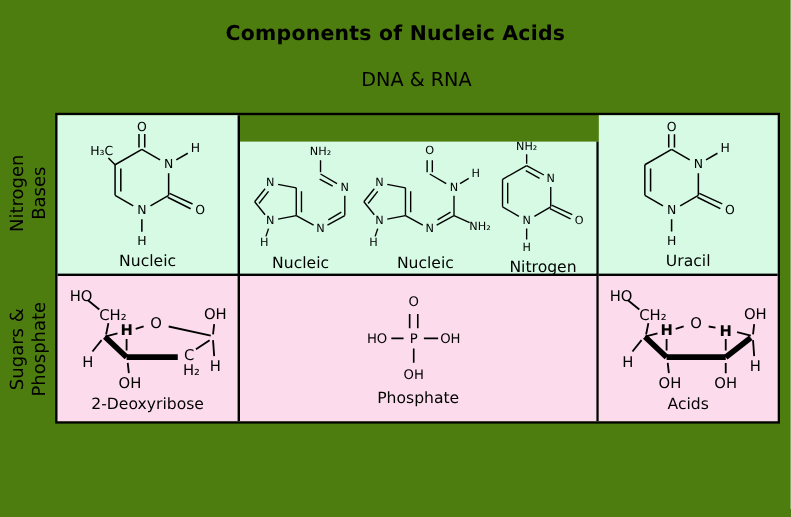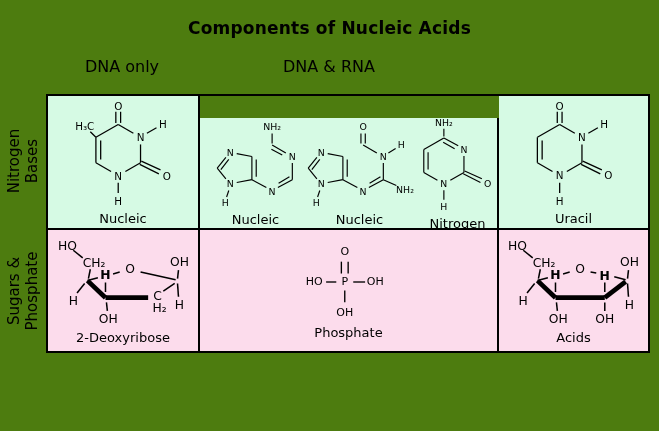--- a/index.html
+++ b/index.html
@@ -16,35 +16,34 @@
   .grid{
     position:absolute;left:46px;top:94px;width:604px;height:259px;
     display:grid;grid-template-columns:152px 299px 1fr;grid-template-rows:134px 1fr;
     border:2px solid #000;
   }
   .cell{display:flex;align-items:center;justify-content:center;}
   .cell.b-r{border-right:2px solid #000;}
   .cell.b-b{border-bottom:2px solid #000;}
   .cell.green{background:#d6fae4;}
   .cell.pink{background:#fcdcec;}
-  .cell.spread{justify-content:flex-end;margin-top:22px;}
+  .cell.spread{justify-content:center;margin-top:22px;}
   .mol{display:flex;flex-direction:column;align-items:center;}
   .mlabel{font-size:13px;margin-top:2px;white-space:nowrap;}
   .molsvg{line-height:0;}
   .molsvg text{font-family:"DejaVu Sans","Liberation Sans",sans-serif;font-size:13px;fill:#000;}
 </style>
 </head>
 <body>
 
 <div class="canvas">
 
   <div class="title">Components of Nucleic Acids</div>
 
-  <span class="colhead" style="left:122px;">DNA only</span>
-  <span class="colhead" style="left:329px;">DNA &amp; RNA</span>
+  <span class="colhead" style="left:347px;">DNA &amp; RNA</span>
 
   <div class="rowlabel" style="top:94px;height:134px;">
     <div class="rot">
       <div>Nitrogen</div>
       <div>Bases</div>
     </div>
   </div>
   <div class="rowlabel" style="top:228px;height:125px;">
     <div class="rot">
       <div>Sugars &amp;</div>

